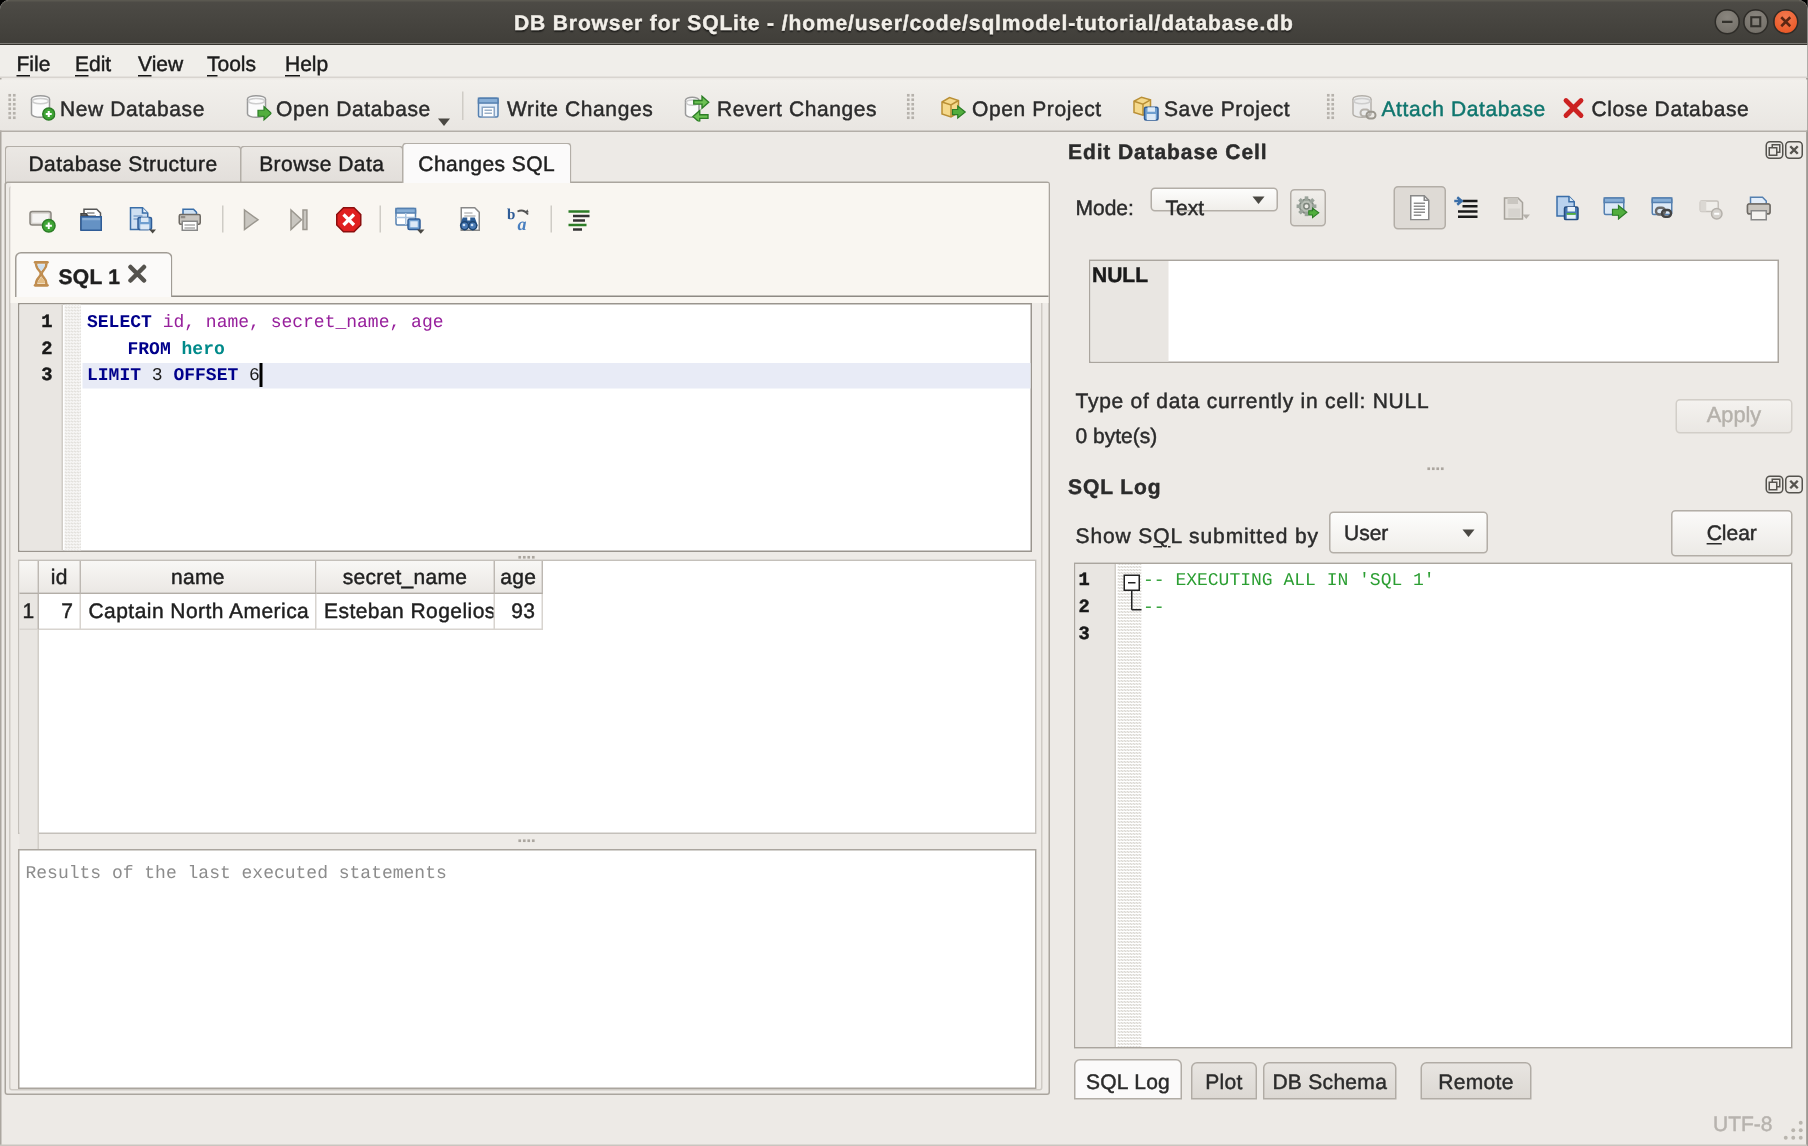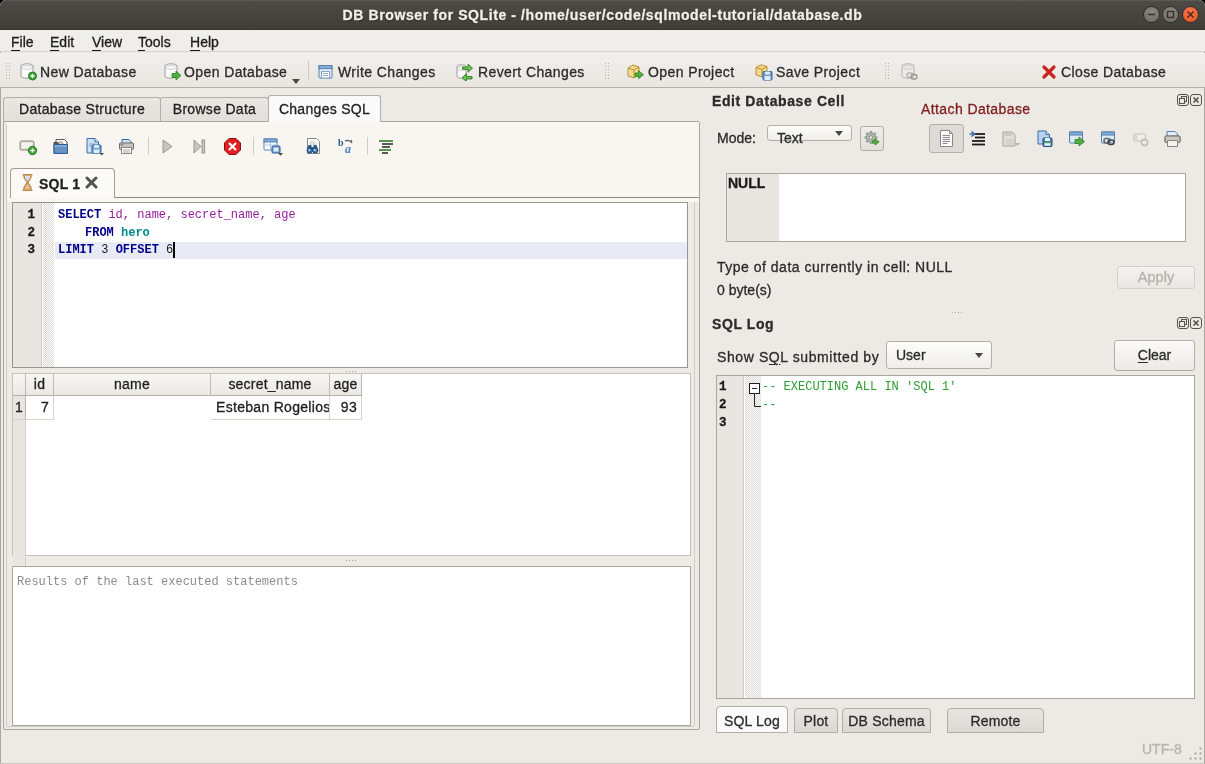--- a/index.html
+++ b/index.html
@@ -22,21 +22,21 @@
   .winbtn svg { position:absolute; left:0; top:0; }
   
   #menubar { left:0; top:30px; width:1205px; height:22px; background:#f0eeea; border-bottom:1px solid #d8d4cf; }
   .menuitem { top:34px; font-size:14px; color:#1c1c1c; }
   .menuitem u { text-decoration:none; border-bottom:1.8px solid #151515; padding-bottom:0px; }
   
   #toolbar { left:0; top:53px; width:1205px; height:35px;
     background:linear-gradient(#f2f0ec,#e9e6e2);
     border-bottom:1px solid #b3aea8; }
   .tbtext { top:64px; font-size:14px; color:#2b2b2b; letter-spacing:0.4px; }
-  .tbtext.dis { color:#7f1d1d;margin-top:37px; }
+  .tbtext.dis { color:#0f766e; }
   .tbhandle { top:62px; width:6px; height:18px;
     background-image:radial-gradient(#b5b1ab 40%, transparent 45%);
     background-size:3px 3px; }
   .tbsep { top:61px; width:1px; height:19px; background:#cfccc6; }
   
   .mtab { top:97px; height:25px; font-size:14px; letter-spacing:0.3px; color:#1f1f1f;
     background:linear-gradient(#ebe8e4,#e2deda);
     border:1px solid #b3aea7; border-bottom:none;
     border-radius:3px 3px 0 0; text-align:center; padding-top:2.5px; }
   .mtab.active { top:95px; height:27px; background:#fbfafa; padding-top:4.5px; z-index:3; }
@@ -303,20 +303,21 @@
 
   
   <div class="abs" id="rtable">
     <div class="th" style="left:0; width:13px; border-right:1px solid #bdb8b2;"></div>
     <div class="th" style="left:13px; width:28px;">id</div>
     <div class="th" style="left:41px; width:157px;">name</div>
     <div class="th" style="left:198px; width:119px;">secret_name</div>
     <div class="th" style="left:317px; width:32px;">age</div>
     <div class="td" style="left:0; width:13px; background:#e9e6e2; text-align:center; border-right:1px solid #bdb8b2; color:#1f1f1f;">1</div>
     <div class="td" style="left:13px; width:28px; text-align:right; padding-right:4px;">7</div>
+    <div class="td" style="left:41px; width:157px; padding-left:5px;">Captain North America</div>
     <div class="td" style="left:198px; width:119px; padding-left:5px;">Esteban Rogelios</div>
     <div class="td" style="left:317px; width:32px; text-align:right; padding-right:4px;">93</div>
     <div class="abs" id="rgutter"></div>
 
   </div>
 
   <div class="abs" style="left:345px;top:558.5px;width:12px;height:3px;background-image:radial-gradient(#aba69f 40%,transparent 42%);background-size:3px 3px;"></div>
 
   
   <div class="abs" id="rmsg">Results of the last executed statements</div>
@@ -458,21 +459,21 @@
       <line x1="6.5" y1="24.5" x2="13" y2="24.5" stroke="#222"></line>
     </svg>
     <div class="edline" style="left:45px;top:4px;color:#2b9e32;font-weight:normal;">-- EXECUTING ALL IN 'SQL 1'</div>
     <div class="edline" style="left:45px;top:22px;color:#2b9e32;font-weight:normal;">--</div>
   </div>
 
   
   <div class="abs btab active" style="left:716px;width:72px;">SQL Log</div>
   <div class="abs btab" style="left:794px;width:44px;">Plot</div>
   <div class="abs btab" style="left:842px;width:89px;">DB Schema</div>
-  <div class="abs btab" style="left:947px;width:97px;">Remote</div>
+  <div class="abs btab" style="left:947px;width:74px;">Remote</div>
 
   
   <div class="abs" style="left:1142px;top:741px;font-size:14px;color:#b7b3ae;">UTF-8</div>
   <svg class="abs" style="left:1188px;top:746px;" width="15" height="15">
     <g fill="#b9b5ae">
         <circle cx="12.5" cy="2.5" r="1.3"></circle>
         <circle cx="7.5" cy="7.5" r="1.3"></circle>
         <circle cx="12.5" cy="7.5" r="1.3"></circle>
         <circle cx="2.5" cy="12.5" r="1.3"></circle>
         <circle cx="7.5" cy="12.5" r="1.3"></circle>

